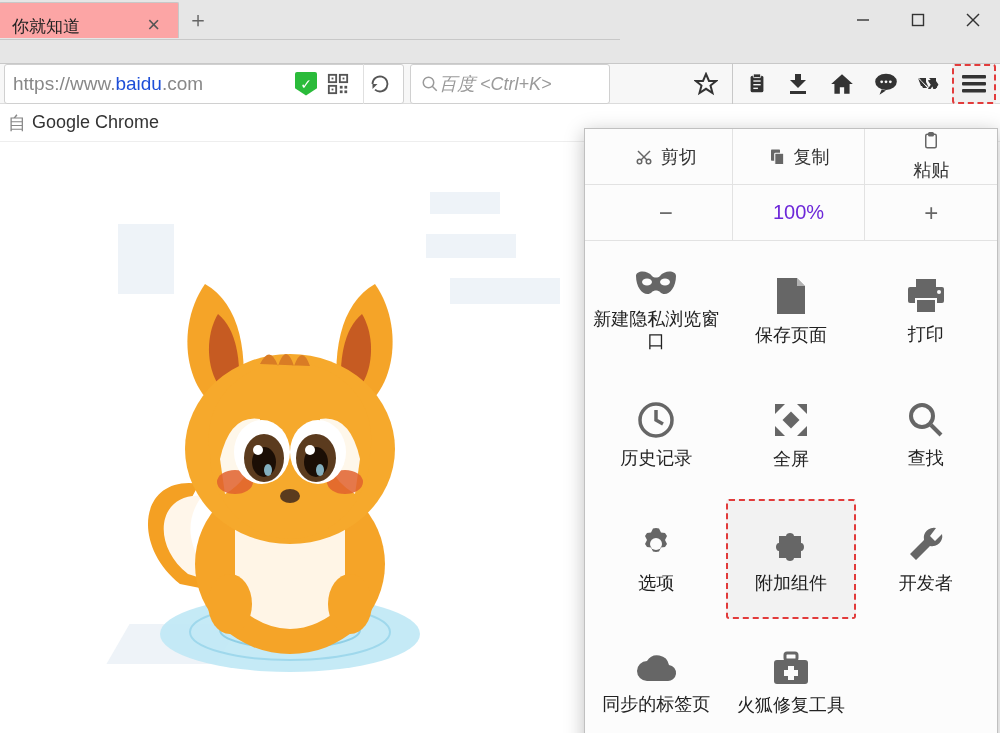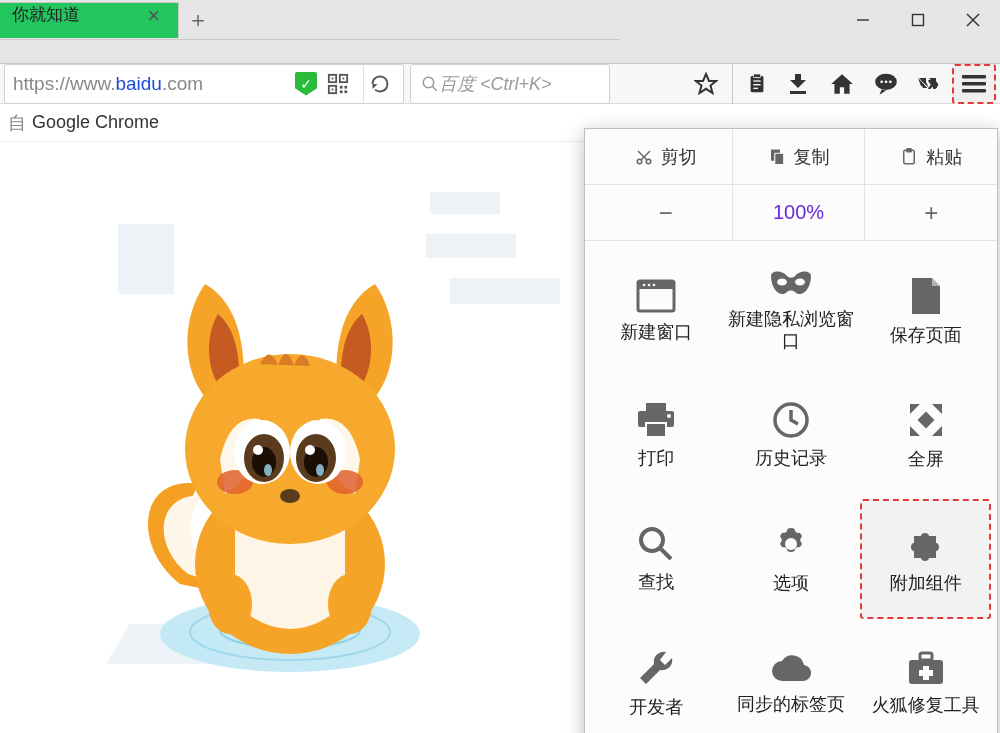--- a/index.html
+++ b/index.html
@@ -5,21 +5,21 @@
   *{box-sizing:border-box;margin:0;padding:0;font-family:"Microsoft YaHei","Segoe UI",sans-serif;}
   body{width:1000px;height:733px;background:#fff;overflow:hidden;position:relative;}
 
   
   .titlebar{height:40px;background:#e6e6e6;display:flex;justify-content:flex-end;align-items:center;}
   .win-btn{width:55px;height:40px;display:flex;align-items:center;justify-content:center;font-size:14px;color:#333;}
   .win-btn svg{stroke:#333;}
 
   
   .tabstrip{height:42px;background:#e6e6e6;display:flex;align-items:flex-end;border-bottom:1px solid #c8c8c8;}
-  .tab{height:42px;background:#22c55e;border:1px solid #c8c8c8;border-bottom:none;border-top-left-radius:2px;border-top-right-radius:2px;display:flex;align-items:flex-start;padding:0 12px;min-width:180px;margin-left:-1px;}
+  .tab{height:42px;background:#fca5a5;border:1px solid #c8c8c8;border-bottom:none;border-top-left-radius:2px;border-top-right-radius:2px;display:flex;align-items:flex-end;padding:0 12px;min-width:180px;margin-left:-1px;}
   .tab .title{font-size:17px;color:#222;flex:1;white-space:nowrap;overflow:hidden;}
   .tab .close{font-size:22px;color:#555;padding:0 6px;}
   .newtab{width:38px;height:38px;display:flex;align-items:center;justify-content:center;color:#666;font-size:22px;}
 
   
   .toolbar{height:40px;background:#f7f7f7;display:flex;align-items:center;padding:0 4px;gap:6px;border-bottom:1px solid #dcdcdc;}
   .urlbar{flex:0 0 400px;height:40px;background:#fff;border:1px solid #d0d0d0;border-radius:3px;display:flex;align-items:center;padding:0 8px;font-size:19px;}
   .urlbar .dim{color:#888;}
   .urlbar .bold{color:#1d4ed8;font-weight:400;}
   .urlbar-icons{display:flex;gap:10px;margin-left:auto;align-items:center;}
@@ -40,21 +40,21 @@
   .bookmarkbar .icon{margin-right:6px;color:#888;}
 
   
   .content{position:absolute;top:174px;left:0;right:0;bottom:0;background:#fff;}
   .fox{position:absolute;left:110px;top:70px;width:360px;height:440px;}
 
   
   .menu{position:absolute;top:128px;right:2px;width:414px;background:#fcfcfc;border:1px solid #c0c0c0;box-shadow:0 4px 18px rgba(0,0,0,.25);padding-bottom:10px;}
   .menu-row{display:flex;height:56px;align-items:stretch;border-bottom:1px solid #e2e2e2;padding-left:15px;}
   .menu-cell{flex:1;display:flex;align-items:center;justify-content:center;gap:8px;font-size:18px;color:#333;border-right:1px solid #e2e2e2;}
-  .menu-cell:last-child{border-right:none;}
+  .menu-cell:last-child{border-right:none;flex-direction:column;}
   .menu-cell svg,.menu-cell .glyph{color:#666;}
   .zoom-row .menu-cell{font-size:24px;color:#666;}
   .zoom-val{font-size:20px;color:#6d28d9;}
 
   .grid{display:grid;grid-template-columns:repeat(3,1fr);padding:10px 6px;gap:4px;}
   .gitem{display:flex;flex-direction:column;align-items:center;justify-content:center;height:120px;border-radius:3px;gap:8px;}
   .gitem .lbl{font-size:18px;color:#222;text-align:center;line-height:1.25;}
   .gitem svg{color:#666;}
   .gitem.highlight{border:2px dashed #e23b3b;background:#f2f2f2;}
 
@@ -284,30 +284,20 @@
     <div class="menu-cell">
         <span class="zoom-val">100%</span>
       </div>
     <div class="menu-cell">
         <span class="glyph">+</span>
       </div>
   </div>
 
   <div class="grid">
     <div class="gitem">
-      <svg width="40" height="34" viewBox="0 0 40 34" fill="#666">
-          <rect x="2" y="2" width="36" height="30" rx="2" fill="none" stroke="#666" stroke-width="3"></rect>
-          <rect x="2" y="2" width="36" height="8"></rect>
-          <circle cx="8" cy="6" r="1.3" fill="#fcfcfc"></circle>
-          <circle cx="13" cy="6" r="1.3" fill="#fcfcfc"></circle>
-          <circle cx="18" cy="6" r="1.3" fill="#fcfcfc"></circle>
-        </svg>
-      <span class="lbl">新建窗口</span>
-    </div>
-    <div class="gitem">
       <svg width="44" height="30" viewBox="0 0 44 30" fill="#666">
           <path d="M2 6 C2 0 14 0 18 6 C20 8 24 8 26 6 C30 0 42 0 42 6 C42 20 32 28 26 22 C24 20 20 20 18 22 C12 28 2 20 2 6 Z"></path>
           <ellipse cx="13" cy="12" rx="5" ry="3.5" fill="#fcfcfc"></ellipse>
           <ellipse cx="31" cy="12" rx="5" ry="3.5" fill="#fcfcfc"></ellipse>
         </svg>
       <span class="lbl">新建隐私浏览窗口</span>
     </div>
     <div class="gitem">
       <svg width="32" height="40" viewBox="0 0 32 40" fill="#666">
           <path d="M2 2 H22 L30 10 V38 H2 Z"></path>

